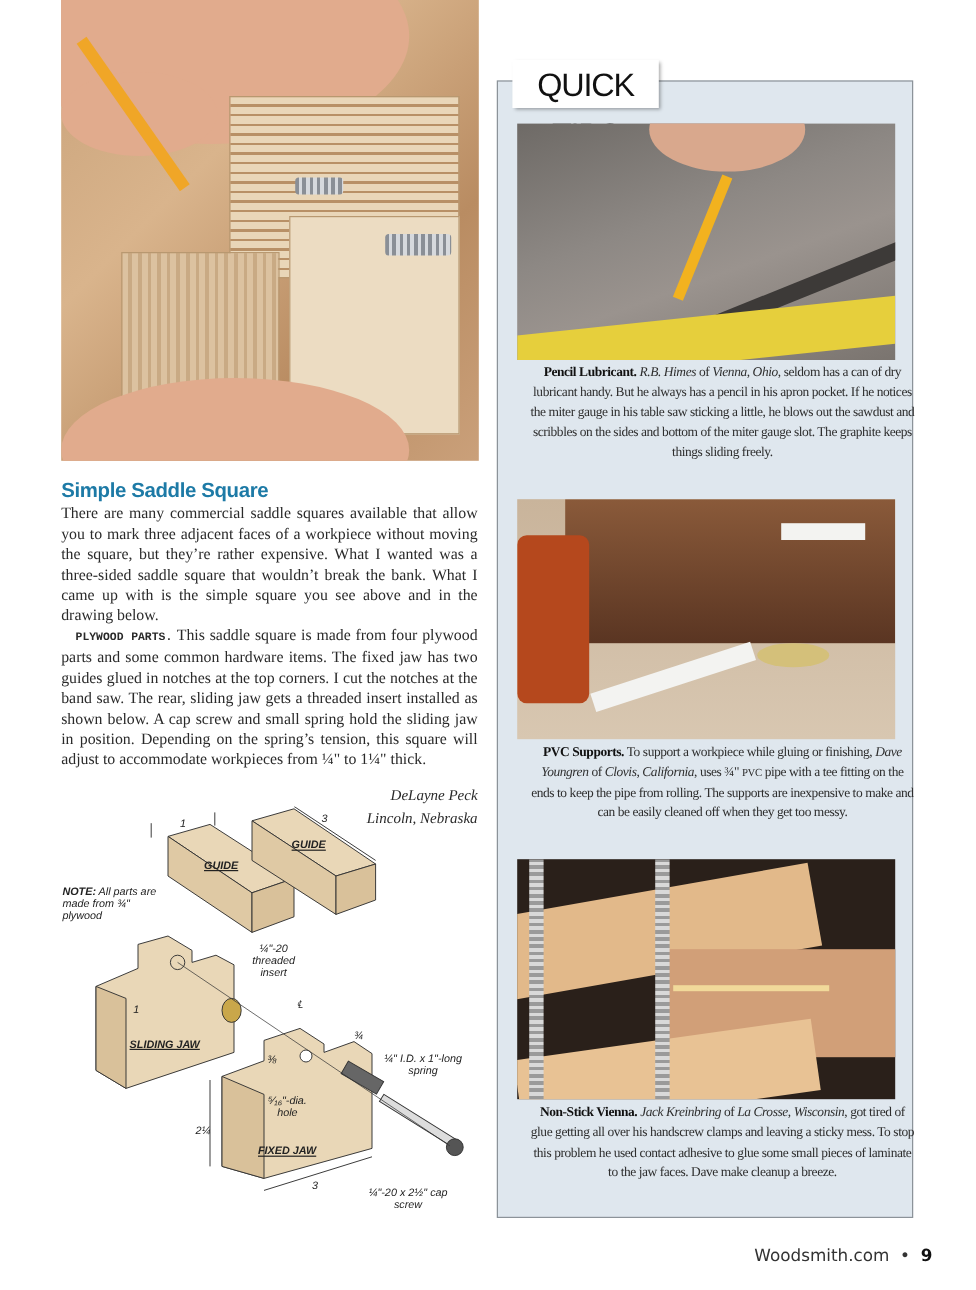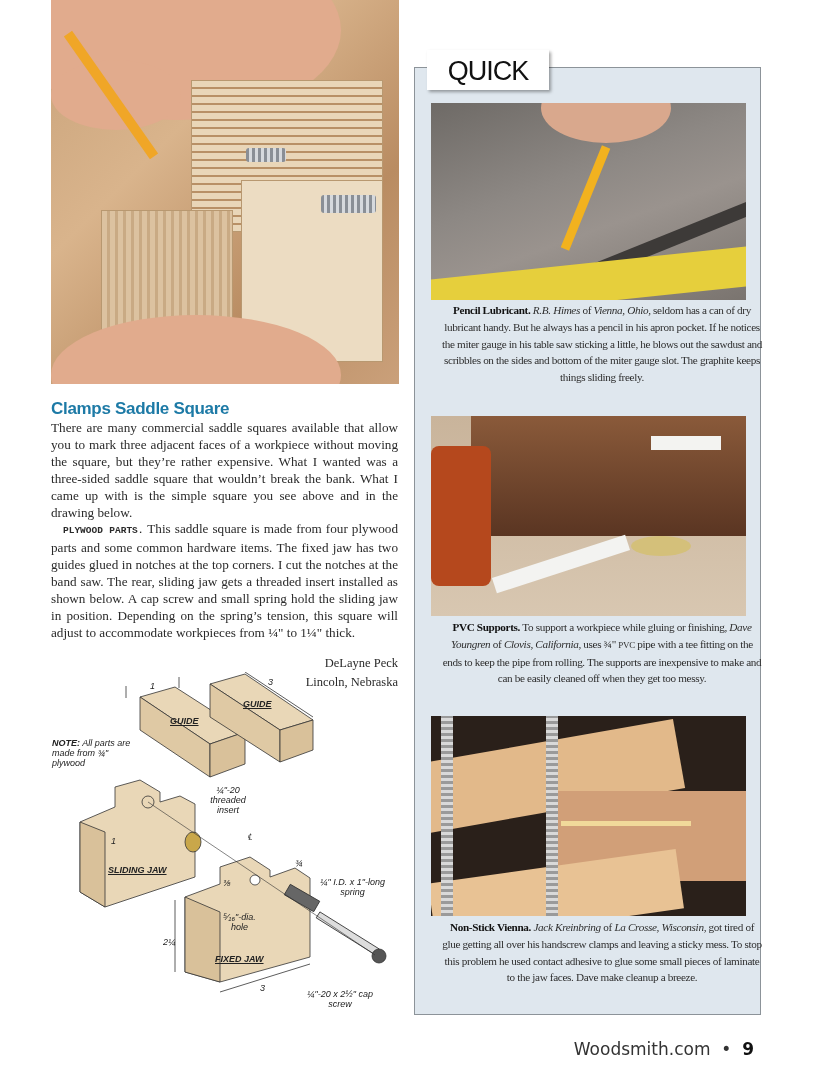--- a/index.html
+++ b/index.html
@@ -9,53 +9,53 @@
   .hero{left:51px;top:0;width:348px;height:384px;background:linear-gradient(135deg,#c9a27a 0%,#d9b48c 35%,#b98c62 70%,#caa07a 100%);overflow:hidden;}
   .hero .block{position:absolute;background:#e8d4b6;border:1px solid #b89870;}
   .hero .hand{position:absolute;background:#e1ab8d;border-radius:50%;}
   .hero .pencil{position:absolute;width:10px;height:150px;background:#f0a627;transform:rotate(-35deg);}
   .hero .spring{position:absolute;background:repeating-linear-gradient(90deg,#8a8f96 0 3px,#d6d9dd 3px 6px);border-radius:3px;}
   .title{left:51px;top:399px;font-family:"Liberation Sans",sans-serif;font-weight:bold;font-size:17px;color:#1d7aa6;letter-spacing:-0.3px;}
   .body-text{left:51px;top:420px;width:347px;font-size:13.2px;line-height:16.9px;text-align:justify;}
   .body-text p{margin:0;}
   .body-text p+p{text-indent:12px;}
   .runin{font-family:Liberation Mono, monospace;font-weight:bold;font-size:9.5px;letter-spacing:0;}
-  .credit{right:415px;top:654px;text-align:right;font-size:12.5px;line-height:19px;}
+  .credit{right:415px;top:654px;text-align:right;font-style:italic;font-size:12.5px;line-height:19px;}
   
   .diagram{left:45px;top:672px;width:365px;height:345px;}
   .dlabel{position:absolute;font-family:"Liberation Sans",sans-serif;font-style:italic;font-size:9px;color:#222;line-height:10px;text-align:center;}
   .dlabel.b{font-weight:bold;text-decoration:underline;}
   
   .tips-box{left:414px;top:67px;width:347px;height:948px;background:#dfe7ee;border:1px solid #8c9399;box-sizing:border-box;}
   .tips-tab-wrap{left:427px;top:50px;width:122px;height:40px;background:#fff;box-shadow:2px 2px 3px rgba(0,0,0,0.35);}
   .tips-title{position:absolute;left:0;top:0;width:100%;height:40px;font-family:"Liberation Sans",sans-serif;font-size:27px;line-height:42px;text-align:center;color:#111;letter-spacing:-1px;}
   .tip-photo{position:absolute;left:431px;width:315px;overflow:hidden;}
   .tip-text{position:absolute;left:442px;width:320px;font-family:Liberation Serif, serif;font-size:11.2px;line-height:16.8px;color:#2e2e2e;letter-spacing:-0.35px;text-align:center;}
   .tip-text .h{font-weight:bold;color:#111;}
   .tip-text i{font-style:oblique;}
   .sc{font-size:9px;margin-top:44px;}
-  .footer{right:59px;top:1039px;font-family:"DejaVu Sans",sans-serif;font-size:17px;color:#333;}
+  .footer{right:36px;top:1039px;font-family:"DejaVu Sans",sans-serif;font-size:14px;color:#333;}
   .footer b{color:#111;}
 </style>
 </head>
 <body>
 
 <div class="abs hero" title="Hands marking a plywood workpiece with a pencil using a three-sided saddle square with spring and cap screw">
   <div class="hand" style="left:-40px;top:-60px;width:330px;height:180px;"></div>
   <div class="hand" style="left:0;top:60px;width:130px;height:70px;"></div>
   <div class="pencil" style="left:55px;top:20px;"></div>
   <div class="block" style="left:140px;top:80px;width:190px;height:150px;background:repeating-linear-gradient(0deg,#e9d6b8 0 6px,#b89066 6px 8px);"></div>
   <div class="block" style="left:190px;top:180px;width:140px;height:180px;background:#ecdcc2;"></div>
   <div class="block" style="left:50px;top:210px;width:130px;height:120px;background:repeating-linear-gradient(90deg,#dcc2a0 0 5px,#c9aa84 5px 8px);"></div>
   <div class="spring" style="left:270px;top:195px;width:55px;height:18px;"></div>
   <div class="spring" style="left:195px;top:148px;width:40px;height:14px;"></div>
   <div class="hand" style="left:0;top:315px;width:290px;height:120px;"></div>
 </div>
 
-<div class="abs title">Clamps Saddle Square</div>
+<div class="abs title">Simple Saddle Square</div>
 
 <div class="abs body-text">
   <p>There are many commercial saddle squares available that allow you to mark three adjacent faces of a workpiece without moving the square, but they’re rather expensive. What I wanted was a three-sided saddle square that wouldn’t break the bank. What I came up with is the simple square you see above and in the drawing below.</p>
   <p><span class="runin">PLYWOOD PARTS.</span><span> This saddle square is made from four plywood parts and some common hardware items. The fixed jaw has two guides glued in notches at the top corners. I cut the notches at the band saw. The rear, sliding jaw gets a threaded insert installed as shown below. A cap screw and small spring hold the sliding jaw in position. Depending on the spring’s tension, this square will adjust to accommodate workpieces from ¼" to 1¼" thick.</span></p>
 </div>
 
 <div class="abs credit">
   <div>DeLayne Peck</div>
   <div>Lincoln, Nebraska</div>
 </div>

